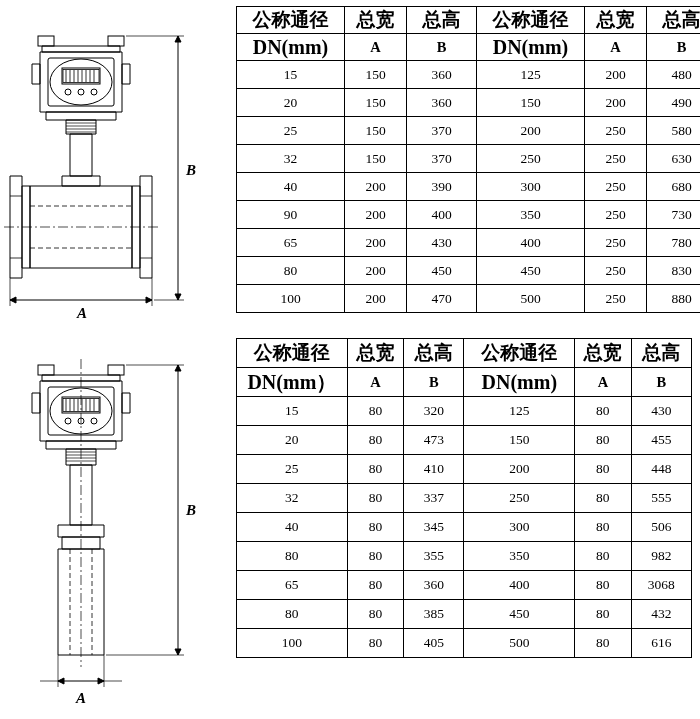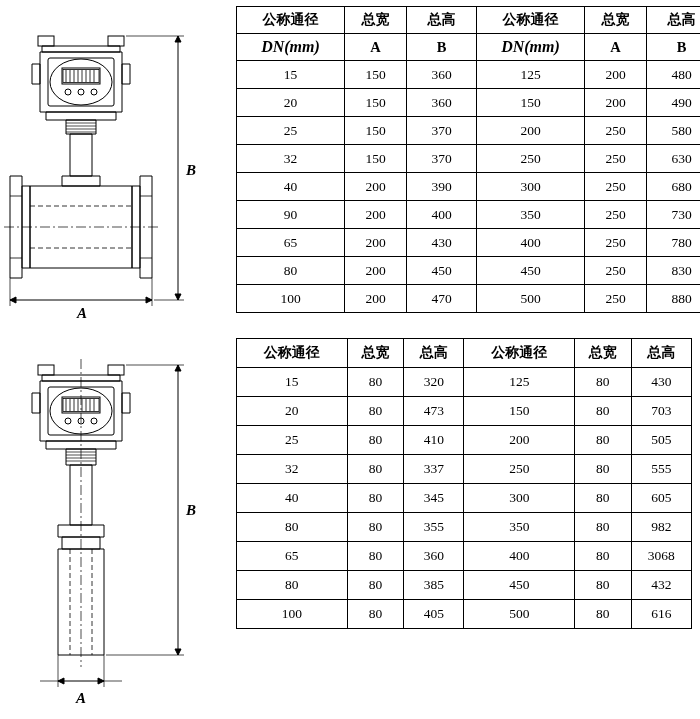--- a/index.html
+++ b/index.html
@@ -29,26 +29,25 @@
     border:1px solid #000;
     text-align:center;
     vertical-align:middle;
     font-size:13.5px;
     font-family:"Liberation Serif", serif;
     color:#000;
     padding:0;
   }
   td.hd{
     font-weight:bold;
-    font-size:16px;
-    font-style:italic;
+    font-size:20px;
   }
   td.hd-cn{
     font-weight:bold;
-    font-size:14px;
+    font-size:19px;
     font-family:"DejaVu Sans", sans-serif;
   }
   td.ab{
     font-weight:bold;
     font-size:14.5px;
     font-style:normal;
     font-family:"Liberation Serif", serif;
   }
 
   #table-top{
@@ -369,60 +368,68 @@
     </colgroup>
     <tbody>
       <tr class="hdrow">
         <td class="hd-cn">公称通径</td>
         <td class="hd-cn">总宽</td>
         <td class="hd-cn">总高</td>
         <td class="hd-cn">公称通径</td>
         <td class="hd-cn">总宽</td>
         <td class="hd-cn">总高</td>
       </tr>
+      <tr class="hdrow">
+        <td class="hd">DN(mm）</td>
+        <td class="ab">A</td>
+        <td class="ab">B</td>
+        <td class="hd">DN(mm)</td>
+        <td class="ab">A</td>
+        <td class="ab">B</td>
+      </tr>
 
       <tr>
         <td>15</td>
         <td>80</td>
         <td>320</td>
         <td>125</td>
         <td>80</td>
         <td>430</td>
       </tr>
       <tr>
         <td>20</td>
         <td>80</td>
         <td>473</td>
         <td>150</td>
         <td>80</td>
-        <td>703</td>
+        <td>455</td>
       </tr>
       <tr>
         <td>25</td>
         <td>80</td>
         <td>410</td>
         <td>200</td>
         <td>80</td>
-        <td>505</td>
+        <td>448</td>
       </tr>
       <tr>
         <td>32</td>
         <td>80</td>
         <td>337</td>
         <td>250</td>
         <td>80</td>
         <td>555</td>
       </tr>
       <tr>
         <td>40</td>
         <td>80</td>
         <td>345</td>
         <td>300</td>
         <td>80</td>
-        <td>605</td>
+        <td>506</td>
       </tr>
       <tr>
         <td>80</td>
         <td>80</td>
         <td>355</td>
         <td>350</td>
         <td>80</td>
         <td>982</td>
       </tr>
       <tr>

